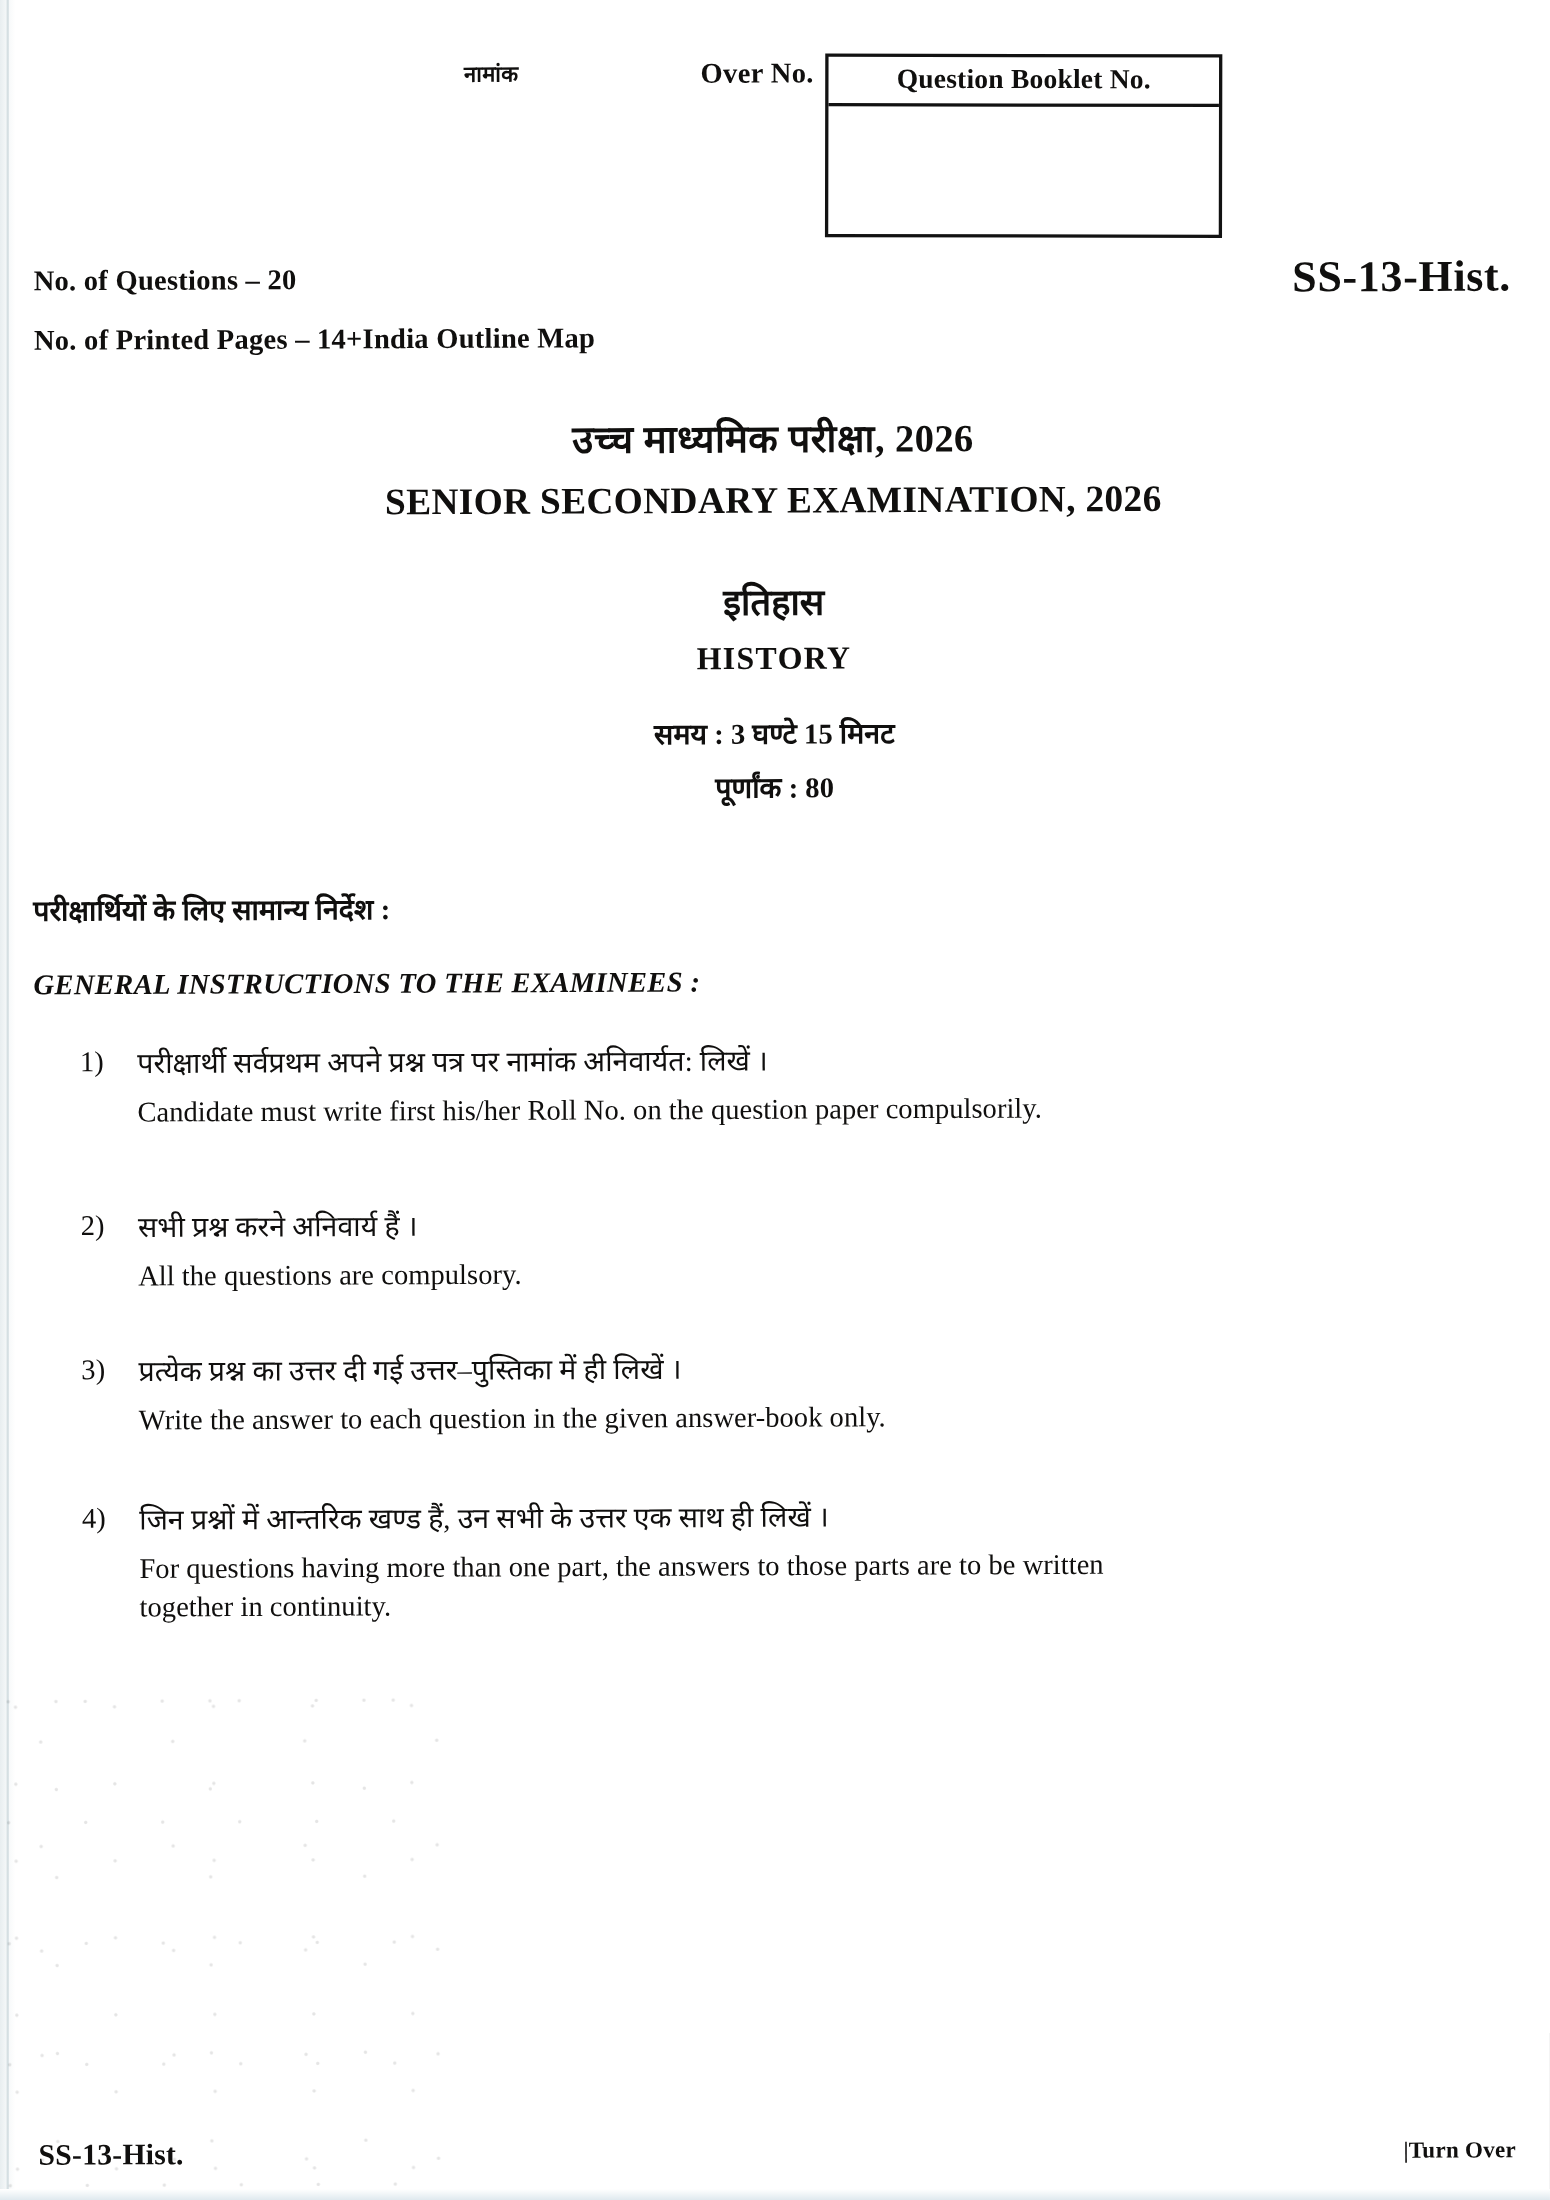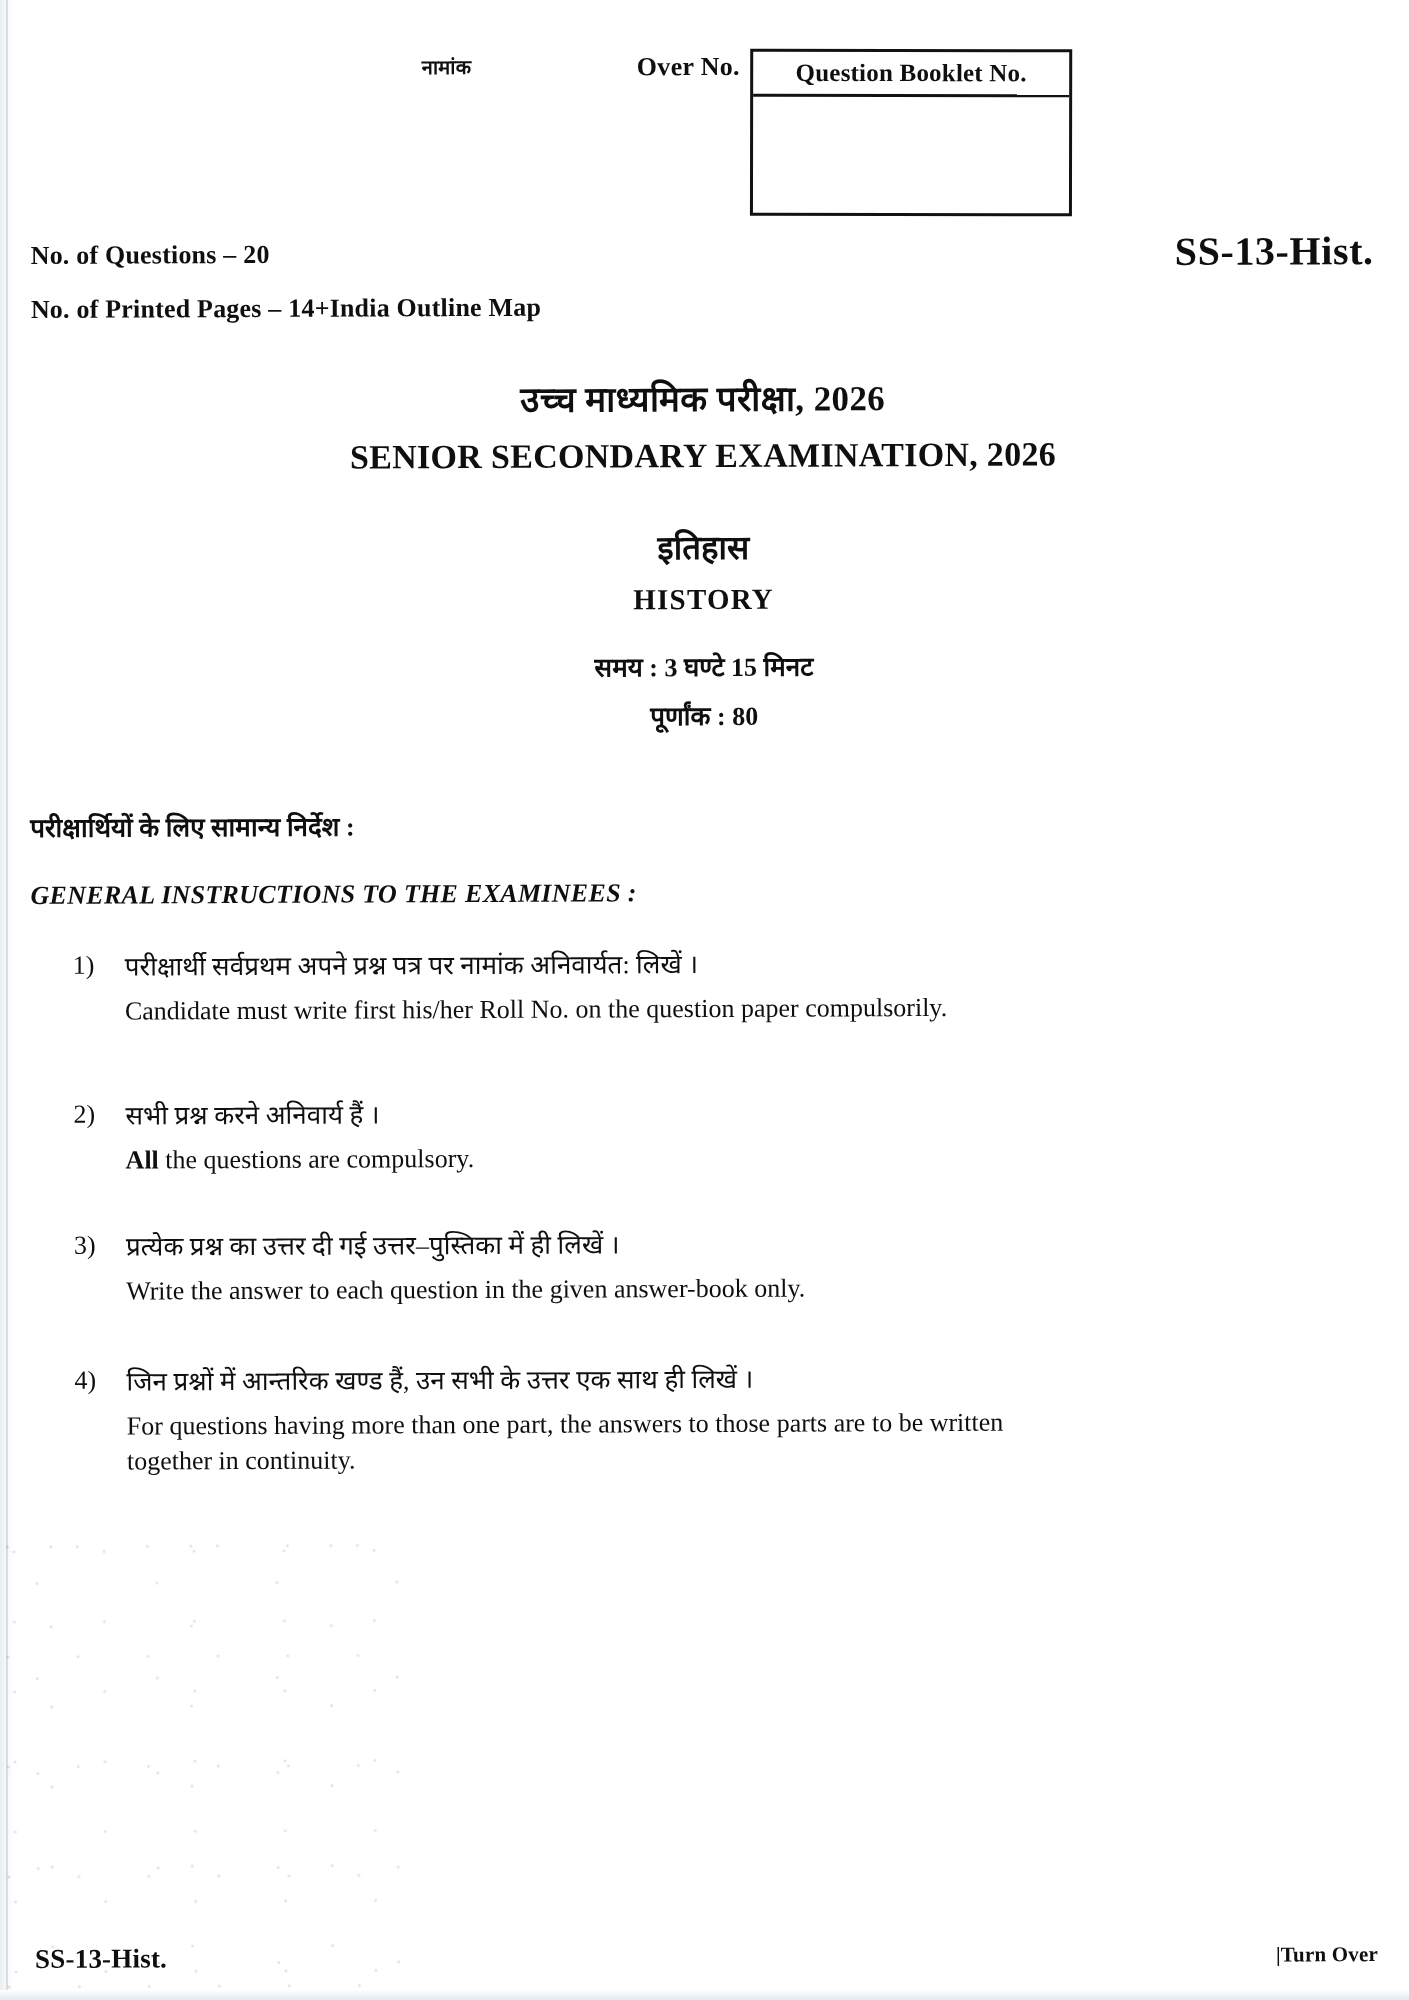--- a/index.html
+++ b/index.html
@@ -64,21 +64,21 @@
   .rollno {
     position: absolute;
     left: 640px; top: 52px;
     font-size: 26px;
     font-weight: 700;
     letter-spacing: .3px;
   }
   .booklet-box {
     position: absolute;
     left: 753px; top: 50px;
-    width: 322px; height: 167px;
+    width: 361px; height: 167px;
     border: 3px solid #121212;
     box-sizing: border-box;
     transform: rotate(0.35deg);
     background: #fff;
   }
   .booklet-hd {
     height: 45px;
     border-bottom: 3px solid #121212;
     display: flex;
     align-items: center;
@@ -181,21 +181,21 @@
   }
   .ins .hi {
     font-size: 26px;
     line-height: 1.28;
     margin-bottom: 11px;
   }
   .ins .en {
     font-size: 26px;
     line-height: 1.34;
   }
-  .ins .en b { font-weight: 700; margin-top: 28px; }
+  .ins .en b { font-weight: 400; margin-top: 28px; }
 
   .ins-1 { top: 948px; }
   .ins-2 { top: 1097px; }
   .ins-3 { top: 1228px; }
   .ins-4 { top: 1363px; }
 
   .ft-left {
     position: absolute;
     left: 30px; bottom: 28px;
     font-size: 27px;

